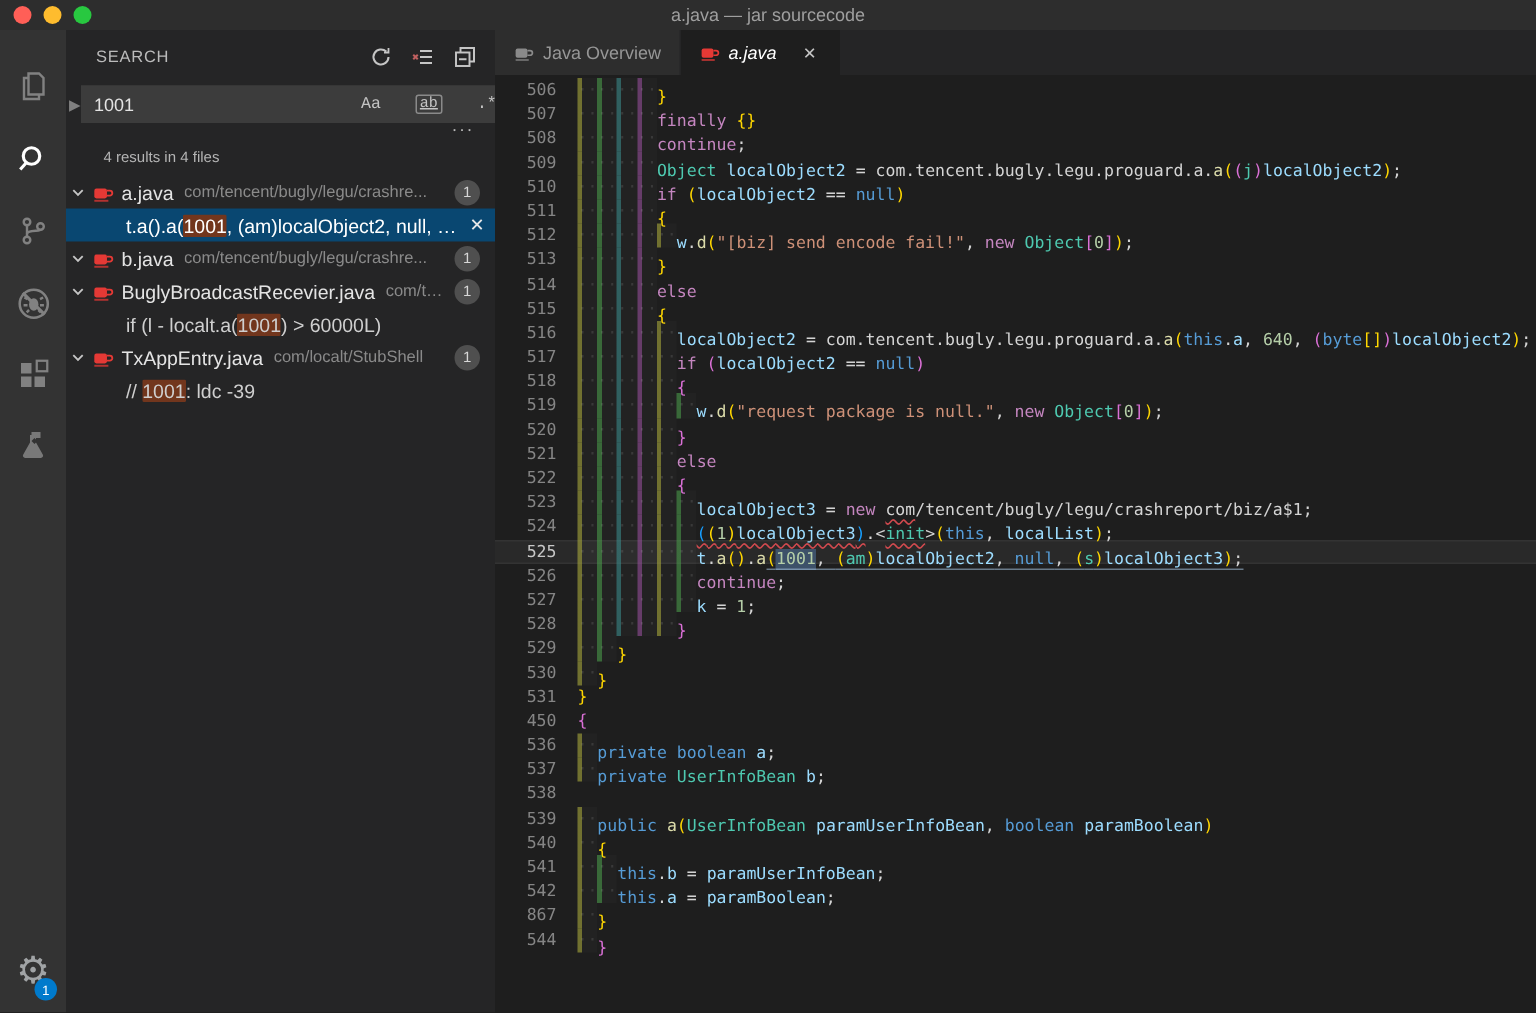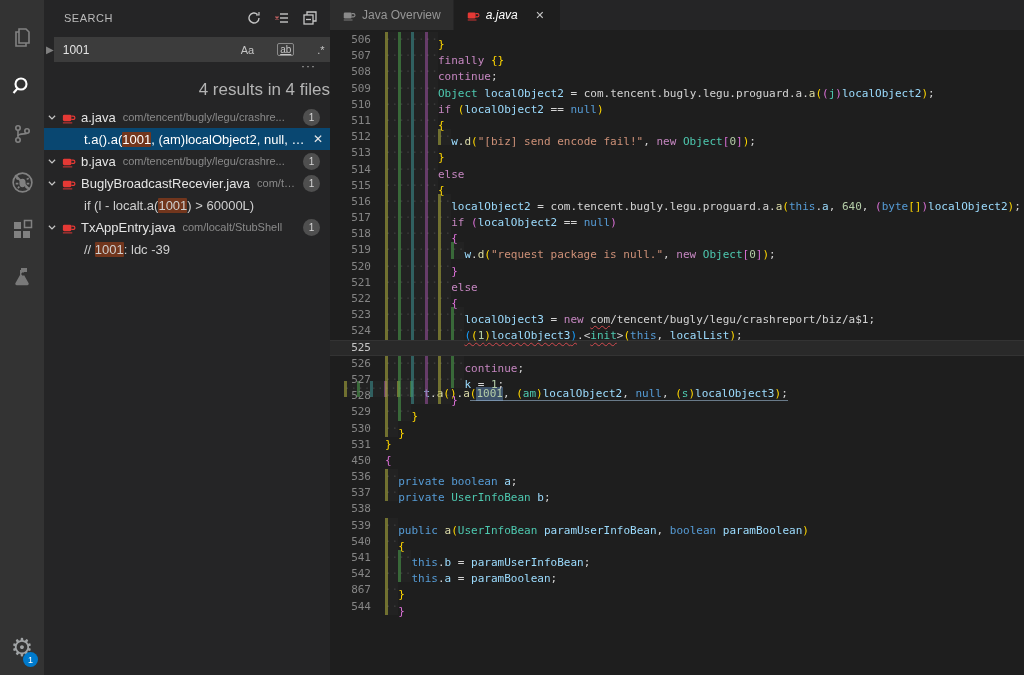--- a/index.html
+++ b/index.html
@@ -38,26 +38,26 @@
   .sb-title { font-size:11px; letter-spacing:.5px; color:#bbbbbb; flex:1; }
   .sb-actions { display:flex; gap:12px; }
   .sb-actions svg { cursor:pointer; }
   .search-row { display:flex; align-items:center; padding:2px 12px 0 2px; }
   .replace-twistie { width:16px; color:#808080; font-size:10px; text-align:center; cursor:pointer; }
   .search-box { flex:1; background:#3c3c3c; height:25px; display:flex; align-items:center;
     padding:0 4px 0 8px; border:1px solid #3c3c3c; }
   .search-box input { background:transparent; border:none; outline:none; color:#e3e3e3;
     font-size:12px; flex:1; font-family:"Liberation Sans",sans-serif; min-width:0; }
   .sb-toggle { color:#c5c5c5; font-size:11px; padding:1px 3px; margin-left:20px;
-    border-radius:3px; cursor:pointer; white-space:nowrap; }
+    border-radius:3px; cursor:pointer; white-space:nowrap;font-family:Liberation Mono, monospace; }
   .sb-toggle.ww { text-decoration:underline; border:1px solid #8a8a8a; border-radius:2px;
     font-size:10px; padding:0 2px; }
   .sb-more { text-align:right; padding:0 14px; color:#b9b9b9; font-size:12px; height:12px;
     line-height:8px; letter-spacing:1px; cursor:pointer; }
-  .sb-summary { padding:6px 0 6px 36px; font-size:17px; color:#b4b4b4;text-align:right; }
+  .sb-summary { padding:6px 0 6px 25px; font-size:10px; color:#b4b4b4; }
 
   .tree { flex:1; overflow:hidden; font-size:13px; }
   .trow { height:22px; display:flex; align-items:center; cursor:pointer; white-space:nowrap; }
   .trow.sel { background:#094771; color:#ffffff; }
   .twistie { width:16px; flex:0 0 16px; display:flex; justify-content:center; color:#c5c5c5; }
   .ficon { width:17px; flex:0 0 17px; margin-right:4px; display:flex; justify-content:center; }
   .fname { color:#e4e4e4; }
   .fpath { color:#8a8a8a; font-size:11px; margin-left:7px; overflow:hidden;
     text-overflow:ellipsis; flex:1; }
   .badge { flex:0 0 auto; background:#4f4f4f; color:#d7d7d7; border-radius:9px; min-width:17px;
@@ -75,40 +75,48 @@
     background:#2d2d2d; margin-right:1px; cursor:pointer; }
   .tab.active { background:#1e1e1e; color:#ffffff; }
   .tab .tlabel.italic { font-style:italic; }
   .tab .ticon { margin-right:6px; display:flex; }
   .tab .tclose { margin-left:14px; color:#c5c5c5; font-size:11px; width:16px; text-align:center;
     border-radius:3px; }
 
   .code { flex:1; overflow:hidden; padding-top:2px;
     font-family:"DejaVu Sans Mono","Liberation Mono",monospace; font-size:11px; }
   .cl { height:16.2px; line-height:16.2px; white-space:pre; display:flex; }
-  .cl.cur { background:rgba(115,115,115,0.14); box-shadow:inset 0 1px 0 rgba(255,255,255,.05), inset 0 -1px 0 rgba(255,255,255,.05);flex-direction:column; }
+  .cl.cur { background:rgba(115,115,115,0.14); box-shadow:inset 0 1px 0 rgba(255,255,255,.05), inset 0 -1px 0 rgba(255,255,255,.05); }
   .ln { width:41px; flex:0 0 41px; text-align:right; color:#858585; font-size:11px;
     user-select:none; }
   .cl.cur .ln { color:#c6c6c6; }
   .lbody { padding-left:14px; }
   .iu { display:inline-block; width:2ch; color:rgba(228,228,228,0.12); overflow:hidden; }
   
   .kw{color:#569CD6} .ctrl{color:#C586C0} .type{color:#4EC9B0} .str{color:#CE9178}
   .num{color:#B5CEA8} .fn{color:#DCDCAA} .var{color:#9CDCFE} .txt{color:#D4D4D4}
   .b1{color:#FFD700} .b2{color:#DA70D6} .b3{color:#179FFF}
   .sq { text-decoration:underline; text-decoration-style:wavy; text-decoration-color:#d1494e;
     text-decoration-thickness:1px; text-underline-offset:2px; }
   .hlf { background:#3d5169; }
   .ul { border-bottom:1px solid rgba(168,199,225,0.55); }
 </style>
 </head>
 <body>
 
 <div class="window">
 
+  <div class="titlebar">
+    <div class="lights">
+      <div class="light" style="background:#ff5f57"></div>
+      <div class="light" style="background:#febc2e"></div>
+      <div class="light" style="background:#28c840"></div>
+    </div>
+    <div class="title">a.java — jar sourcecode</div>
+  </div>
 
   <div class="main">
 
     <div class="activitybar">
       <div class="ab-icon">
         <svg width="24" height="24" viewBox="0 0 24 24" fill="none" stroke="#b6b6b6" stroke-width="1.6">
           <path d="M9 3h7l3 3v11h-10z"></path>
             <path d="M9 6H6v14h10v-3"></path>
         </svg>
       </div>

